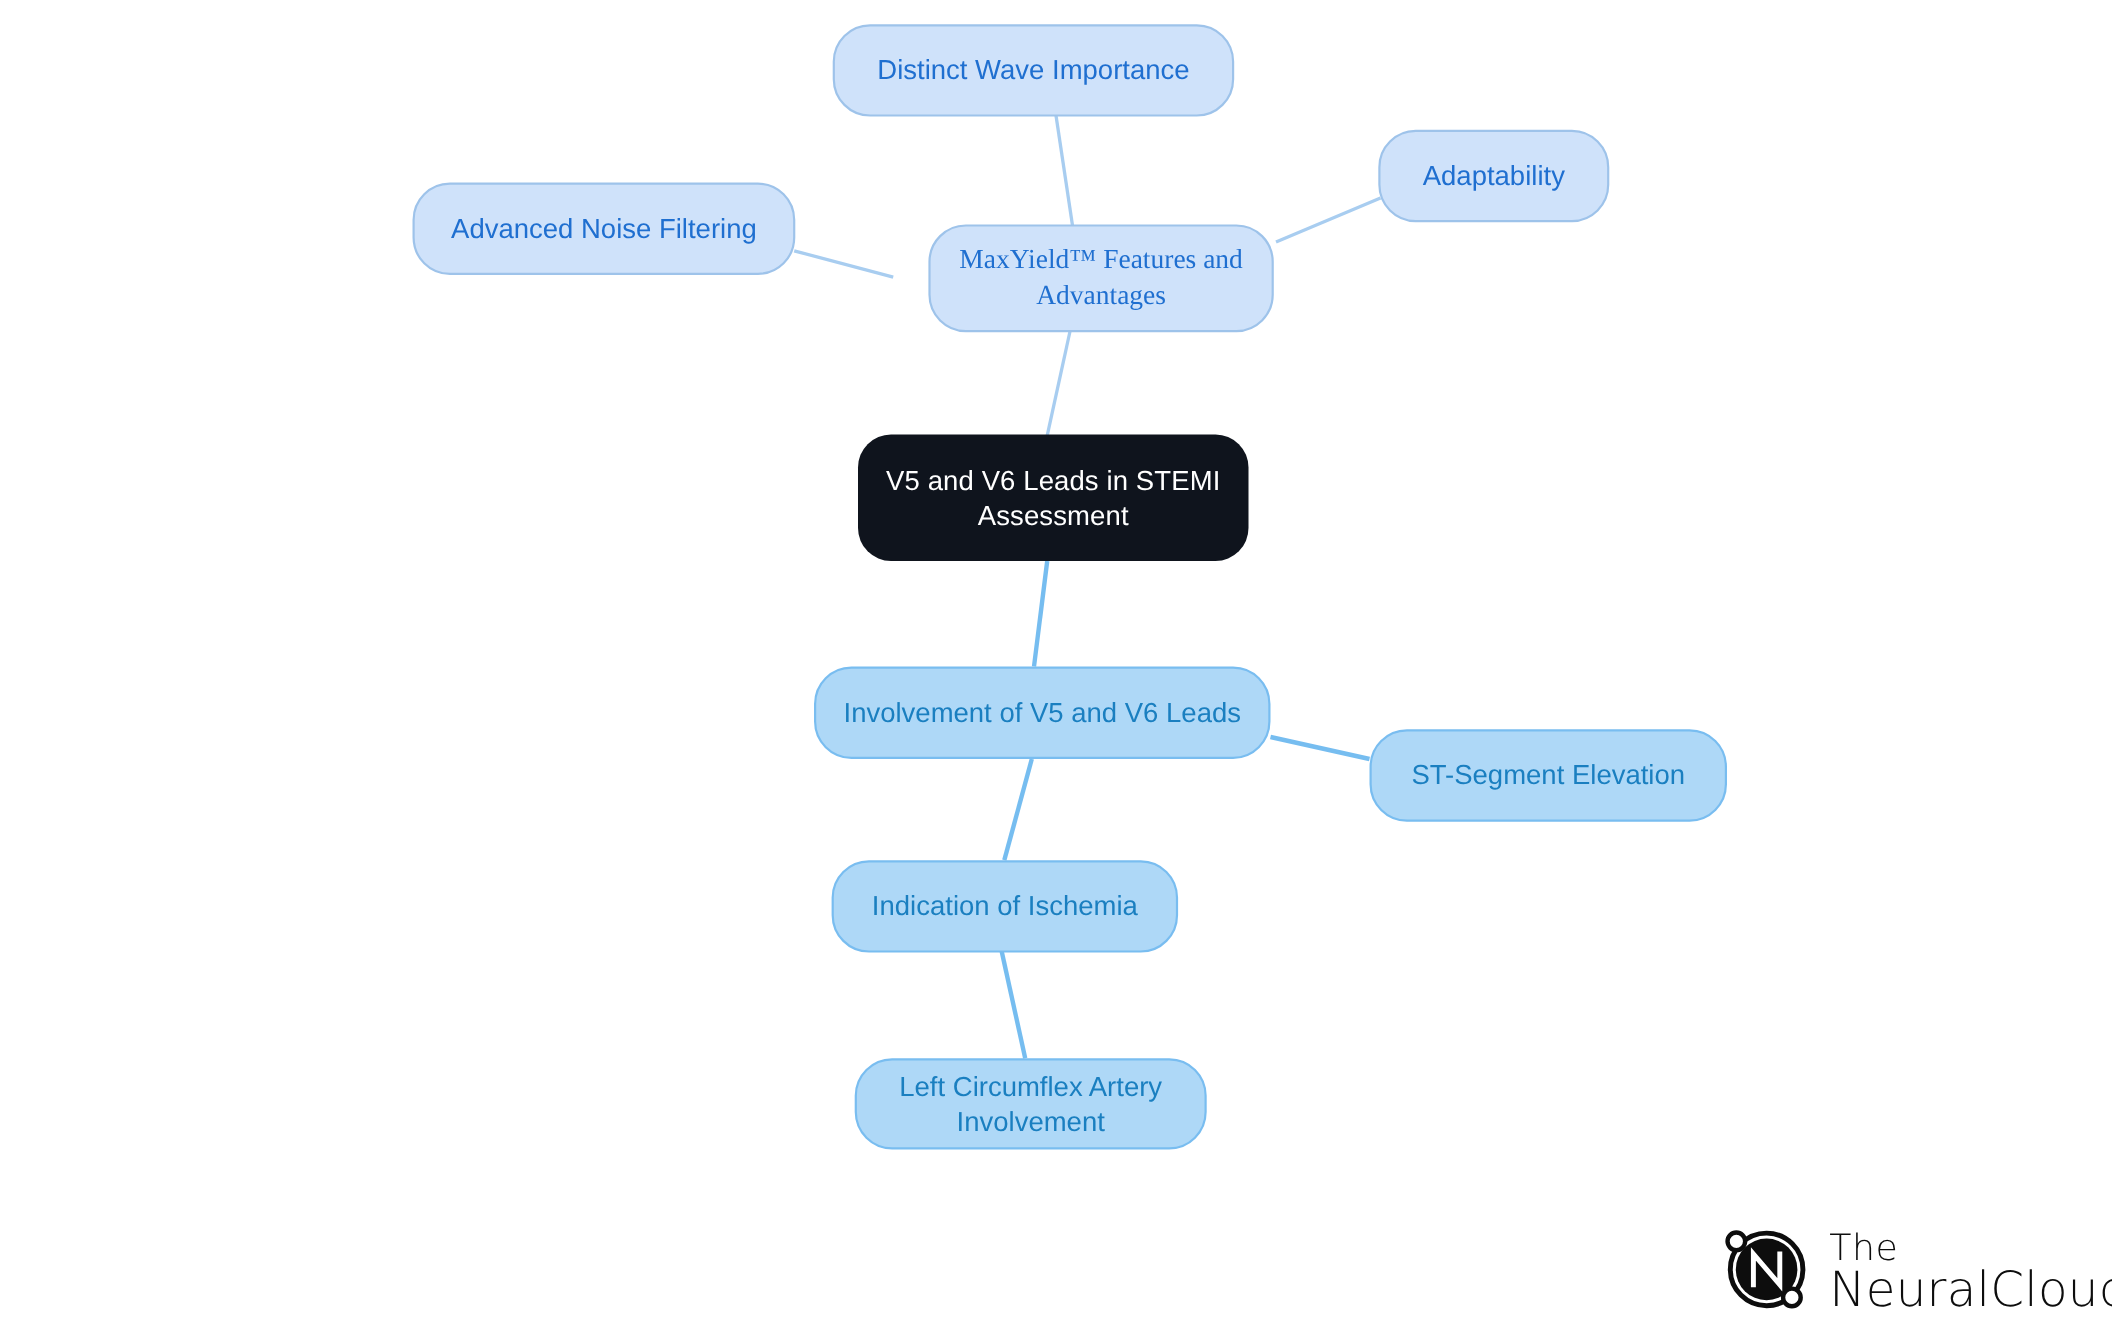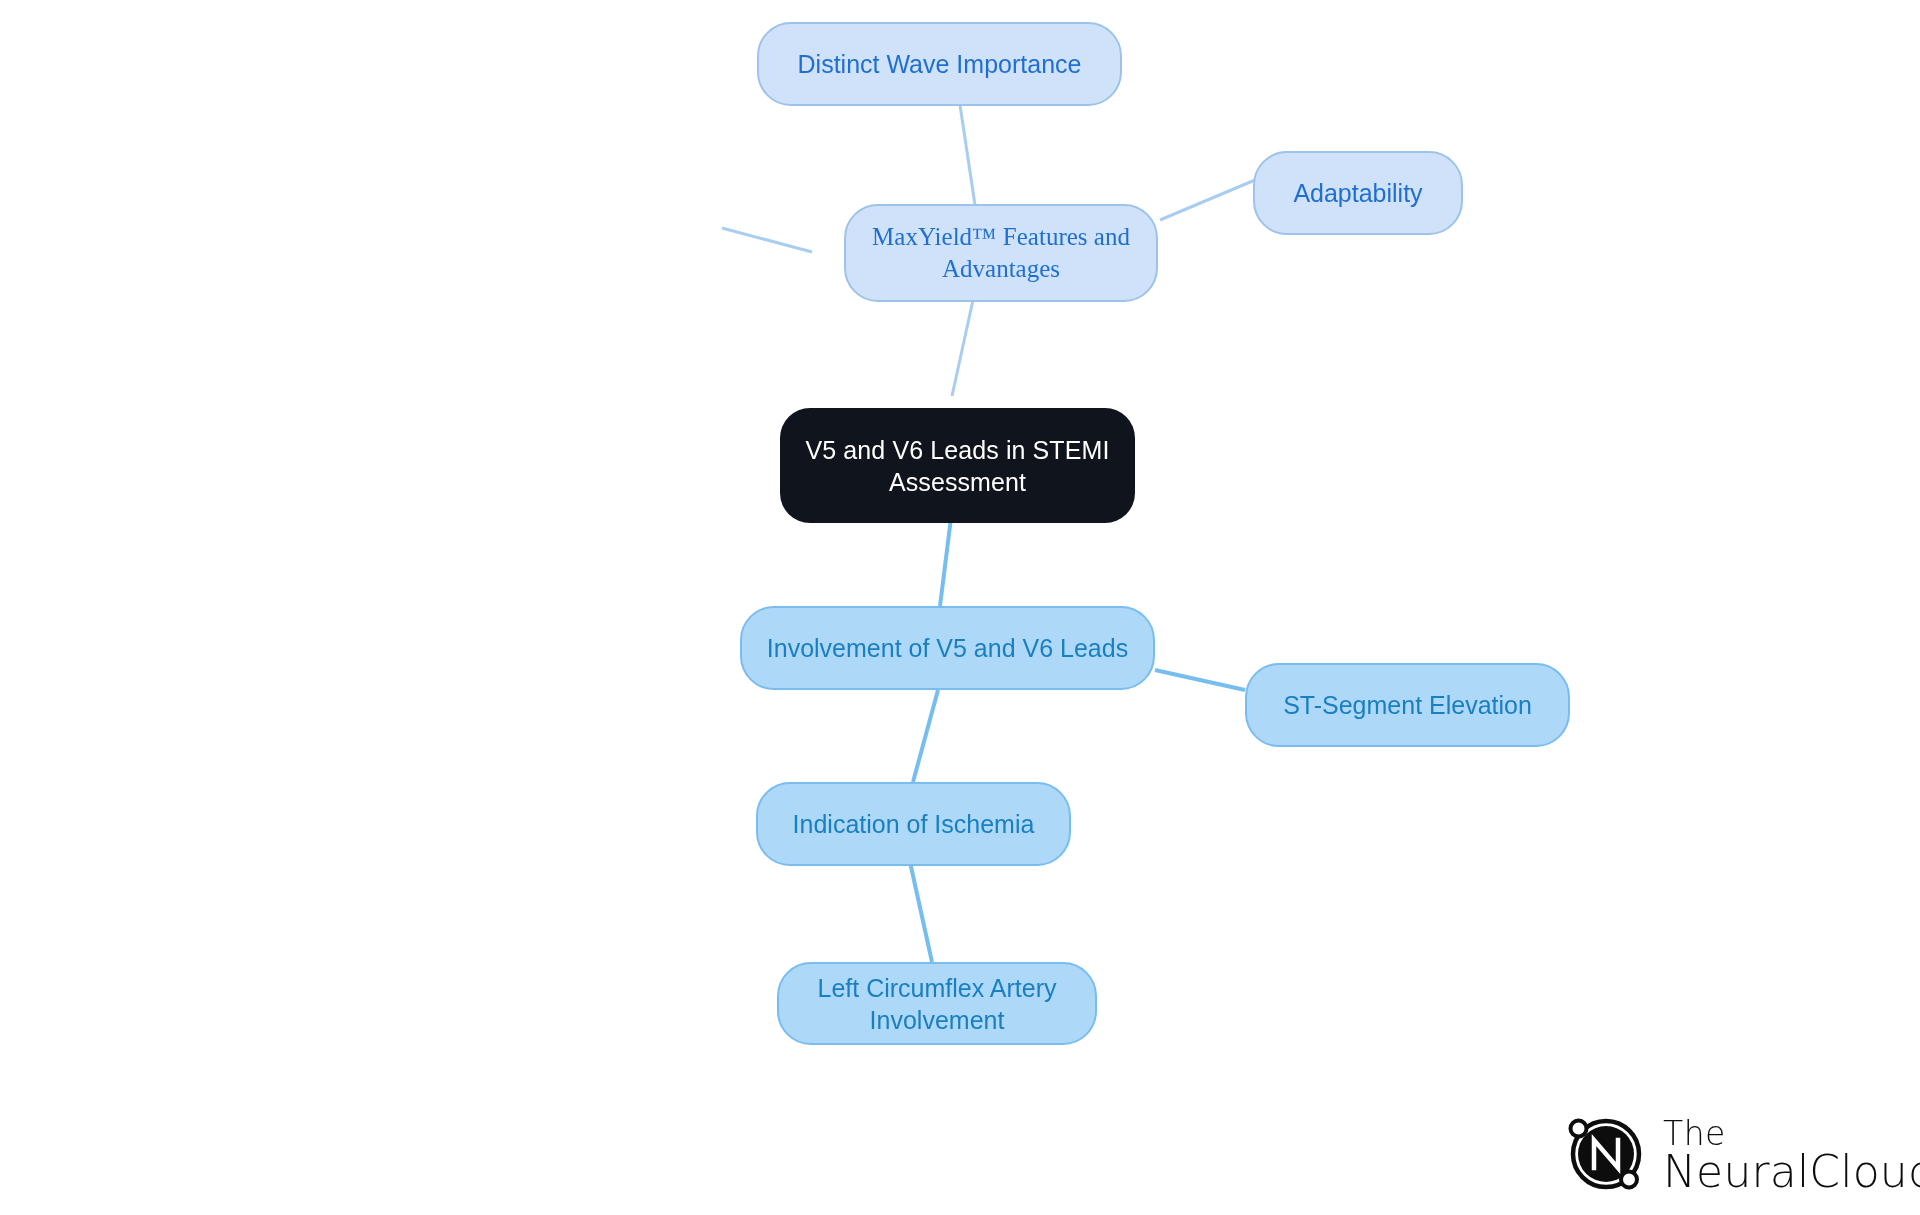--- a/index.html
+++ b/index.html
@@ -104,31 +104,34 @@
     <line x1="952" y1="510" x2="940" y2="606" stroke="#76bdf0" stroke-width="4"></line>
     <line x1="1155" y1="670" x2="1245" y2="690" stroke="#76bdf0" stroke-width="4"></line>
     <line x1="938" y1="690" x2="913" y2="782" stroke="#76bdf0" stroke-width="4"></line>
     <line x1="910" y1="862" x2="932" y2="962" stroke="#76bdf0" stroke-width="4"></line>
   </svg>
 
   <div class="node node-t1" style="left:757px; top:22px; width:365px; height:84px;">
     <span>Distinct Wave Importance</span>
   </div>
 
+  <div class="node node-t1" style="left:375px; top:166px; width:348px; height:84px;">
+    <span>Advanced Noise Filtering</span>
+  </div>
 
-  <div class="node node-t1" style="left:1253px; top:151px; width:210px; height:84px;">
+  <div class="node node-t1" style="left:1253px; top:118px; width:210px; height:84px;">
     <span>Adaptability</span>
   </div>
 
   <div class="node node-t1" style="left:844px; top:204px; width:314px; height:98px;font-family:Liberation Serif, serif;">
     <span>MaxYield™ Features and
 Advantages</span>
   </div>
 
-  <div class="node node-root" style="left:780px; top:395px; width:355px; height:115px;margin-top:13px;">
+  <div class="node node-root" style="left:780px; top:395px; width:355px; height:115px;">
     <span>V5 and V6 Leads in STEMI
 Assessment</span>
   </div>
 
   <div class="node node-t2" style="left:740px; top:606px; width:415px; height:84px;">
     <span>Involvement of V5 and V6 Leads</span>
   </div>
 
   <div class="node node-t2" style="left:1245px; top:663px; width:325px; height:84px;">
     <span>ST-Segment Elevation</span>

